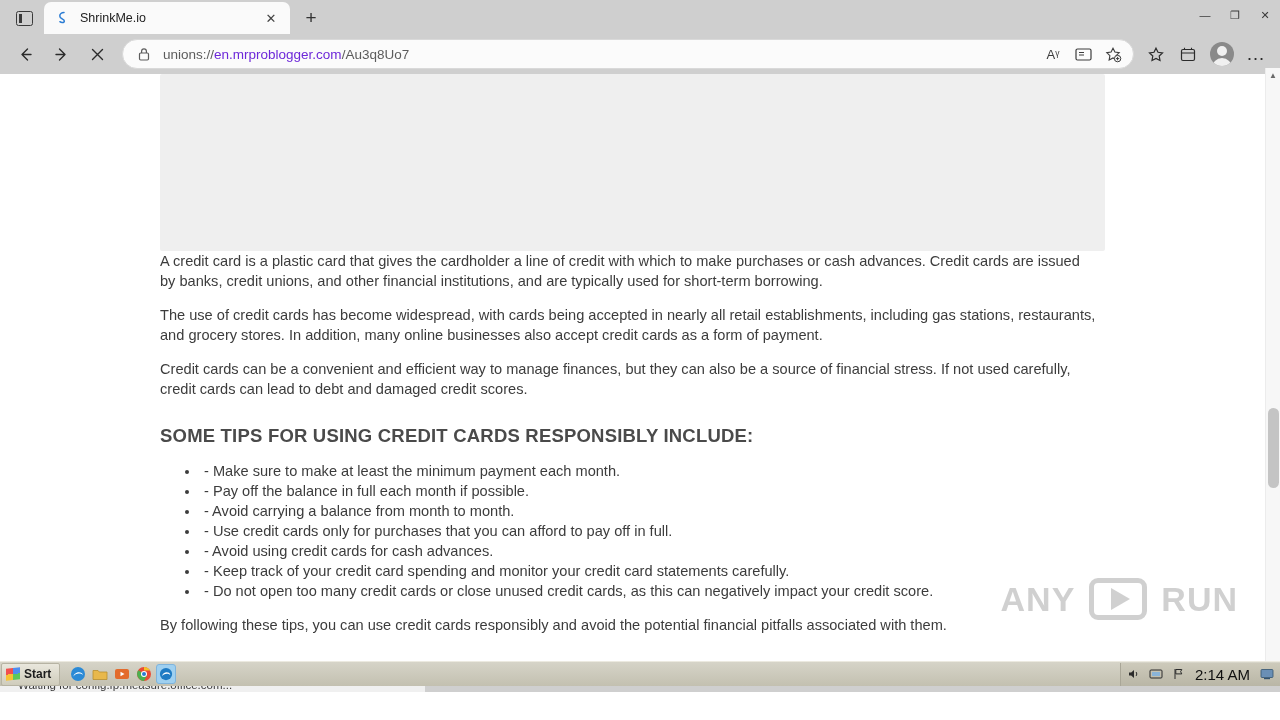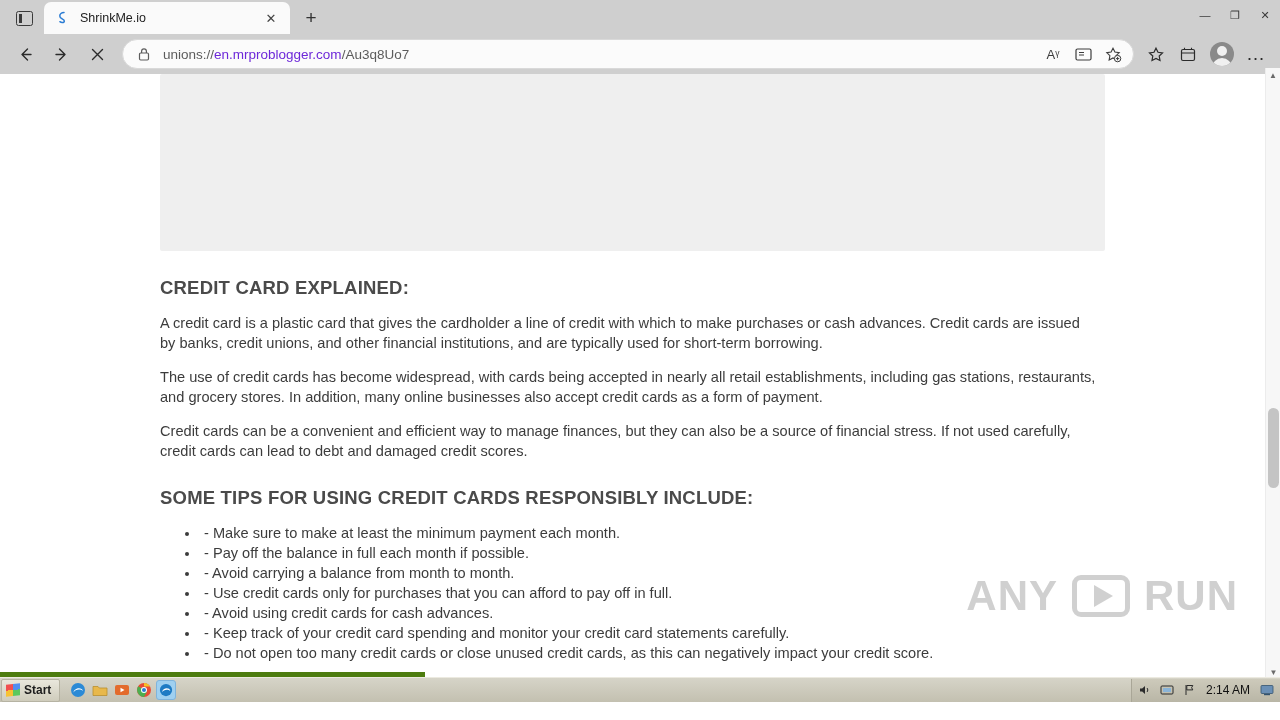--- a/index.html
+++ b/index.html
@@ -145,37 +145,37 @@
   .statusbar {
     position: absolute; left: 0; top: 672px; width: 425px; height: 20px;
     background: #f0f0f0; display: flex; align-items: center; padding-left: 18px;
     font-size: 11.5px; color: #3a3a3a; border-top: 5px solid #4d7c0f;
   }
 
   
   .watermark {
     position: absolute; right: 42px; bottom: 60px;
     display: flex; align-items: center; gap: 14px;
-    font-size: 42px; font-weight: bold; color: rgba(150,150,150,.45);
+    font-size: 34px; font-weight: bold; color: rgba(150,150,150,.45);
     letter-spacing: 1px; pointer-events: none;
   }
   .wm-play {
     width: 58px; height: 42px; border: 5px solid rgba(150,150,150,.45);
     border-radius: 9px; display: flex; align-items: center; justify-content: center;
   }
   .wm-play::after {
     content: ""; width: 0; height: 0;
     border-left: 19px solid rgba(150,150,150,.45);
     border-top: 11px solid transparent; border-bottom: 11px solid transparent;
     margin-left: 5px;
   }
 
   
   .taskbar {
-    position: absolute; left: 0; top: 677px; width: 1280px; height: 25px;
+    position: absolute; left: 0; top: 661px; width: 1280px; height: 25px;
     background: linear-gradient(#d6d4c8, #c3c0b0);
     border-top: 1px solid #eceae0;
     display: flex; align-items: center;
   }
   .start {
     height: 23px; margin-left: 1px; padding: 0 8px 0 4px;
     display: flex; align-items: center; gap: 4px;
     background: linear-gradient(#e9e7dc, #cfccbc);
     border: 1px solid #b6b3a3; border-radius: 2px;
     font-size: 12px; font-weight: bold; color: #1d1d1d;
@@ -192,21 +192,21 @@
     width: 20px; height: 20px; border-radius: 3px;
     display: flex; align-items: center; justify-content: center;
   }
   .tb-tasks { flex: 1 1 auto; display: flex; align-items: center; margin-left: 6px; }
   .tray {
     height: 23px; display: flex; align-items: center; gap: 7px; padding: 0 6px;
     background: linear-gradient(#cdcabb, #b9b6a6);
     border-left: 1px solid #a9a697; font-size: 11.5px; color: #101010;
   }
   .tray .tr-ico { display: flex; align-items: center; justify-content: center; width: 15px; height: 15px; }
-  .clock { font-size: 12px; color: #101010; padding: 0 2px; }
+  .clock { font-size: 15px; color: #101010; padding: 0 2px; }
 </style>
 </head>
 <body>
 
 <div class="browser">
 
   <div class="titlebar">
     <div class="tab-strip">
       <div class="tab-mgr">
         <svg width="17" height="15" viewBox="0 0 17 15">
@@ -290,21 +290,20 @@
       </div>
       <div class="avatar"></div>
       <div class="obtn" style="font-size:19px;letter-spacing:1px;">…</div>
     </div>
   </div>
 
   <div class="viewport">
     <div class="content">
       <div class="ad-placeholder"></div>
 
-      <h2 class="sec">CREDIT CARD EXPLAINED:</h2>
 
       <p class="body">A credit card is a plastic card that gives the cardholder a line of credit with which to make purchases or cash advances. Credit cards are issued by banks, credit unions, and other financial institutions, and are typically used for short-term borrowing.</p>
       <p class="body">The use of credit cards has become widespread, with cards being accepted in nearly all retail establishments, including gas stations, restaurants, and grocery stores. In addition, many online businesses also accept credit cards as a form of payment.</p>
       <p class="body">Credit cards can be a convenient and efficient way to manage finances, but they can also be a source of financial stress. If not used carefully, credit cards can lead to debt and damaged credit scores.</p>
 
       <h2 class="sec">SOME TIPS FOR USING CREDIT CARDS RESPONSIBLY INCLUDE:</h2>
 
       <ul class="tips">
         <li>- Make sure to make at least the minimum payment each month.</li>
         <li>- Pay off the balance in full each month if possible.</li>

